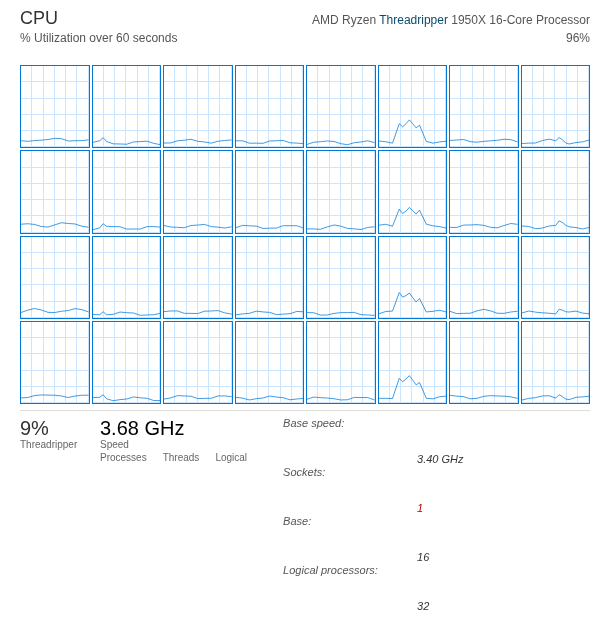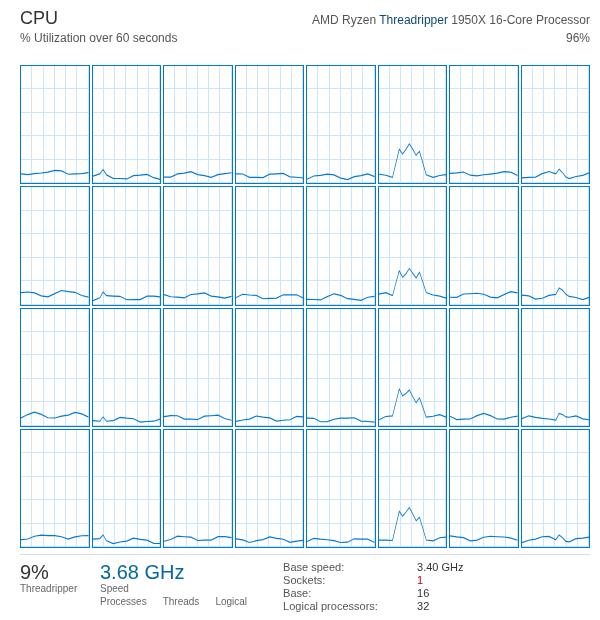--- a/index.html
+++ b/index.html
@@ -113,41 +113,43 @@
     }
 
     .stat-label {
       font-size: 10px;
       color: #666;
     }
 
     .stat-speed {
       font-size: 20px;
       font-weight: 300;
-      color: #0369a1;
+      color: #000000;
       line-height: 1.1;
     }
 
     .details-table {
       display: grid;
       grid-template-columns: 130px auto;
       grid-template-rows: repeat(4, auto);
       gap: 1px 4px;
       margin-left: 20px;
       align-self: flex-start;
+      font-style: italic;
     }
 
     .detail-label {
       color: #555;
       font-size: 11px;
     }
 
     .detail-value {
       color: #333;
       font-size: 11px;
+      margin-top: 36px;
     }
 
     .detail-value.accent {
       color: #c00000;
     }
 
     .bottom-labels {
       display: flex;
       gap: 16px;
       margin-top: 4px;

